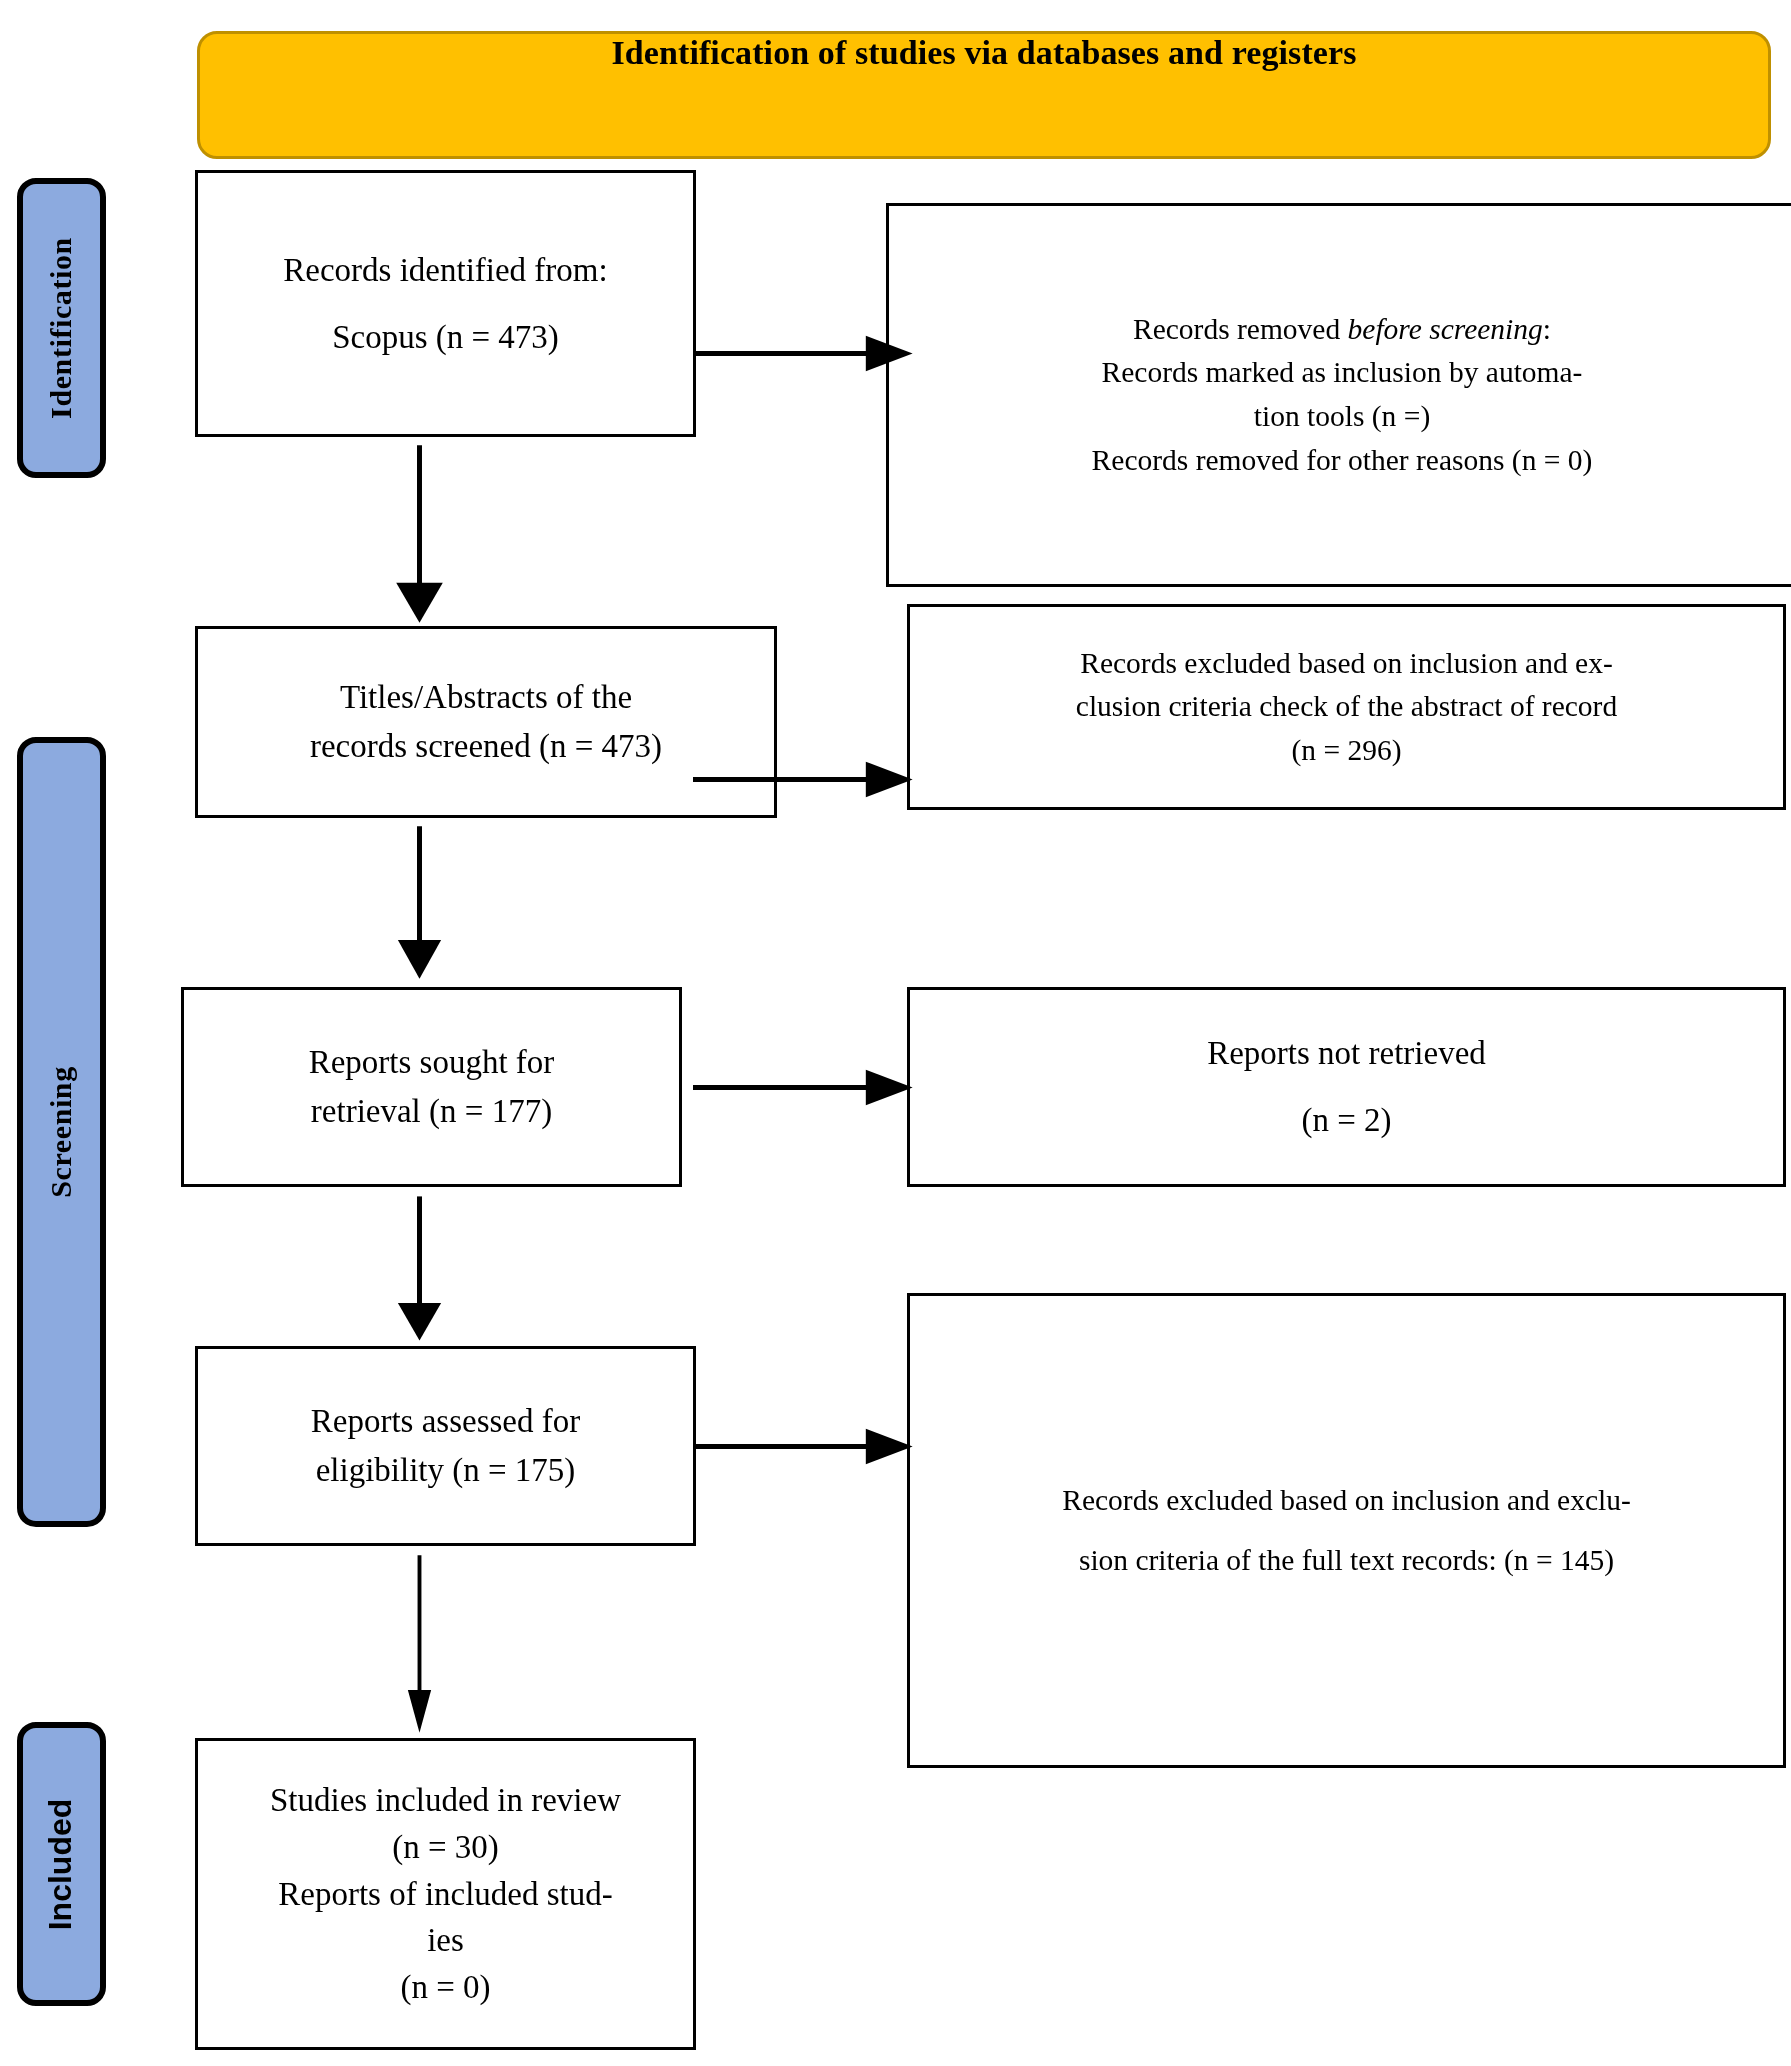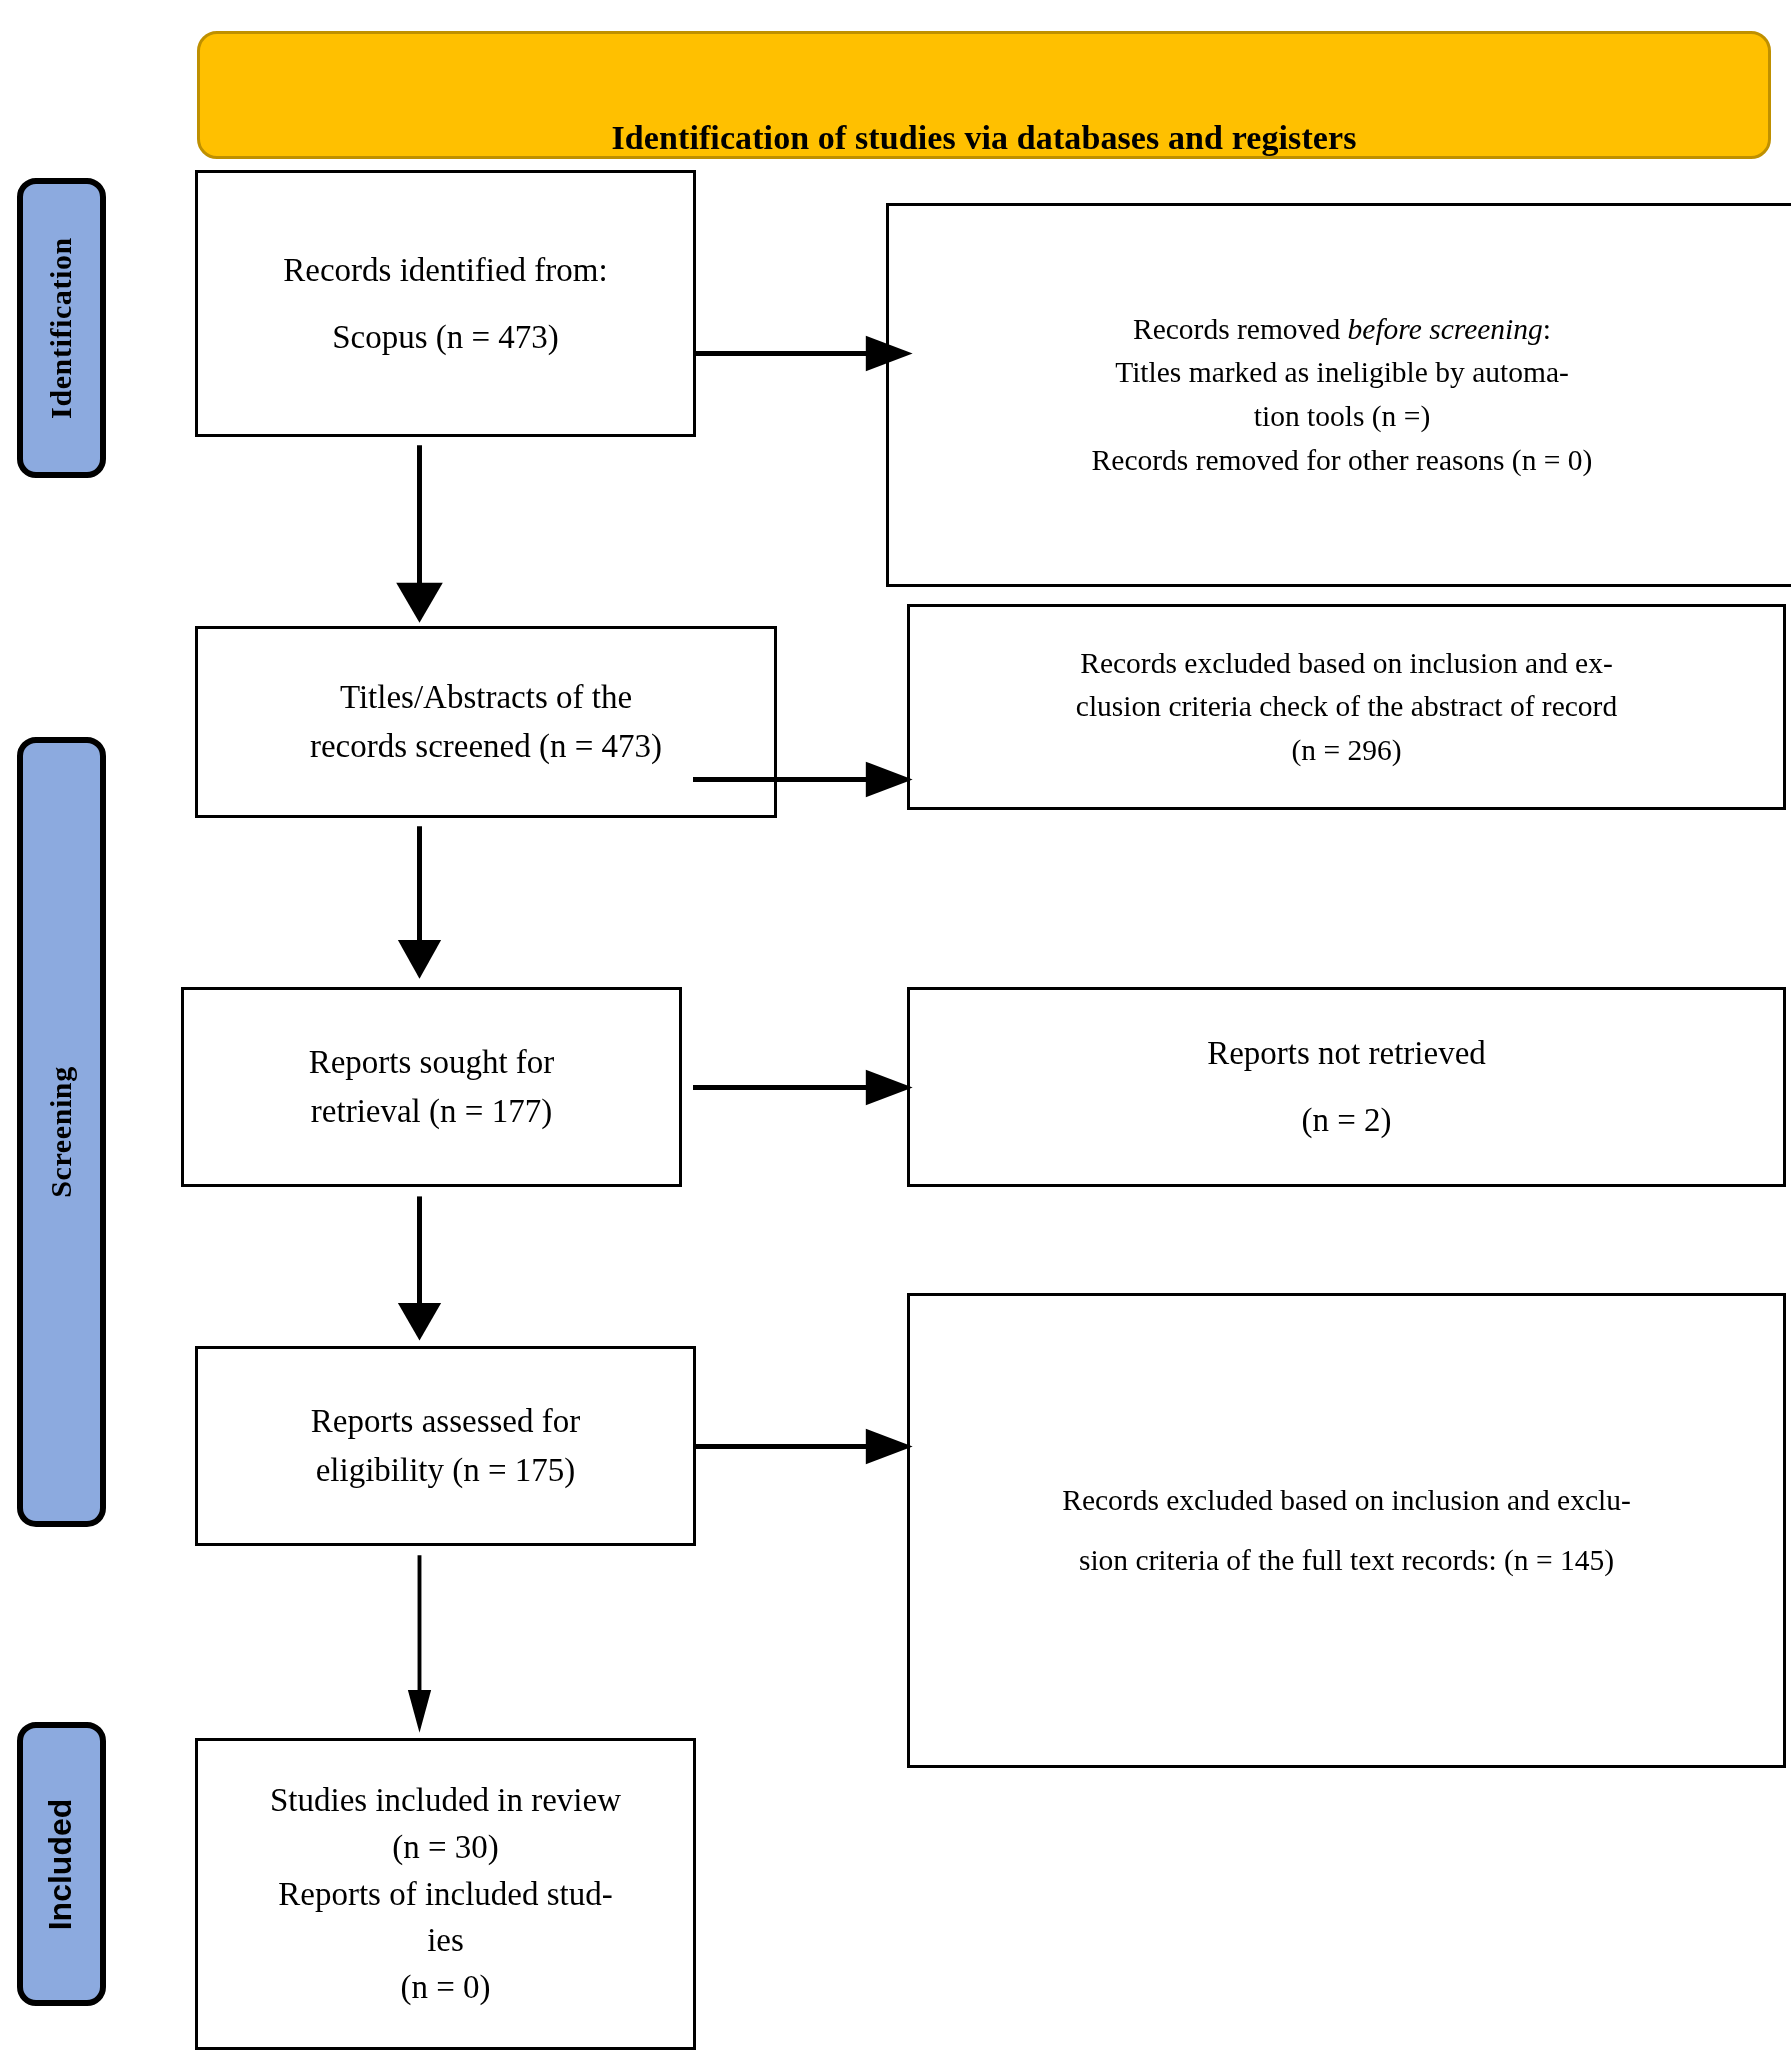--- a/index.html
+++ b/index.html
@@ -23,21 +23,21 @@
     position: absolute;
     left: 197px;
     top: 31px;
     width: 1574px;
     height: 128px;
     background: #FFC000;
     border: 3.9px solid #BF9000;
     border-radius: 20px;
     box-sizing: border-box;
     display: flex;
-    align-items: flex-end;
+    align-items: flex-start;
     justify-content: center;
   }
   .header-title {
     font-size: 34px;
     font-weight: bold;
     color: #000000;
     letter-spacing: 0.1px;
     text-align: center;
     line-height: 1.1;
   }
@@ -153,21 +153,21 @@
     <div class="flow-box-text">
       <span class="ln">Records identified from:</span>
       <span class="gap"></span>
       <span class="ln">Scopus (n = 473)</span>
     </div>
   </div>
 
   <div class="flow-box" id="box-removed-before">
     <div class="flow-box-text">
       <span class="ln"><span>Records removed </span><em>before screening</em><span>:</span></span>
-      <span class="ln">Titles marked as ineligible by automa-</span>
+      <span class="ln">Records marked as inclusion by automa-</span>
       <span class="ln">tion tools (n =)</span>
       <span class="ln">Records removed for other reasons (n = 0)</span>
     </div>
   </div>
 
   <div class="flow-box" id="box-screened">
     <div class="flow-box-text">
       <span class="ln">Titles/Abstracts of the</span>
       <span class="ln">records screened (n = 473)</span>
     </div>

